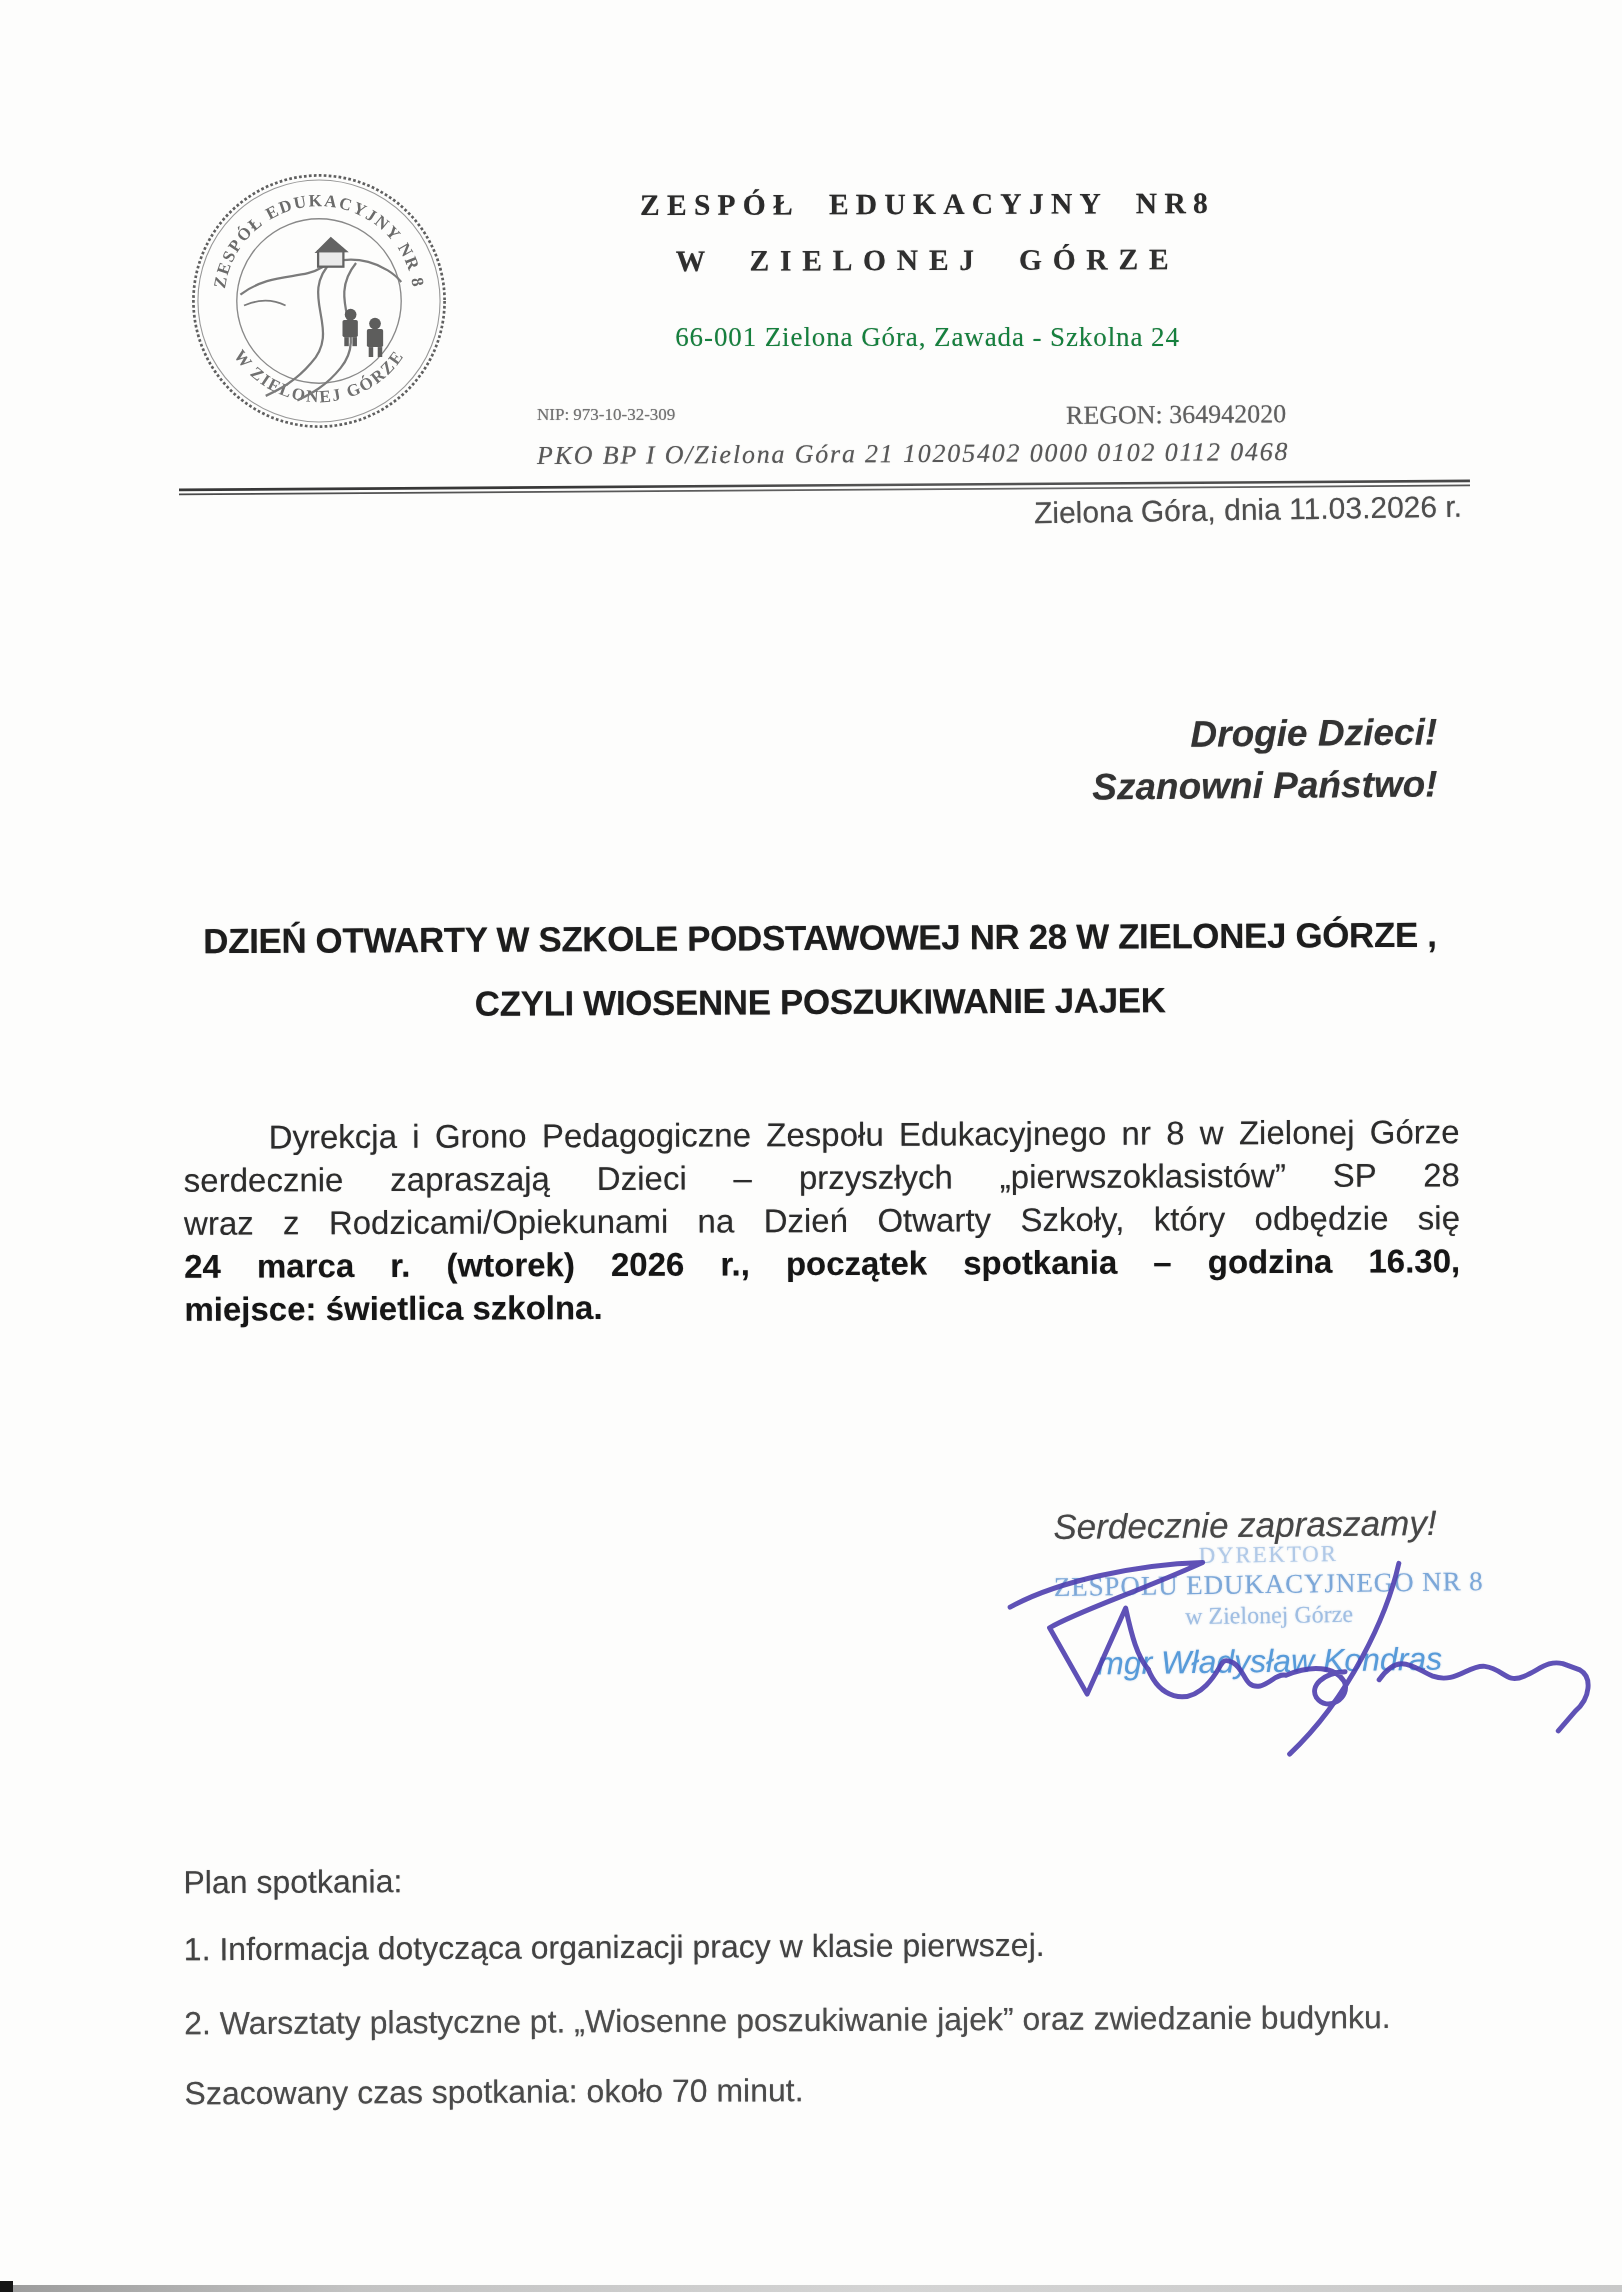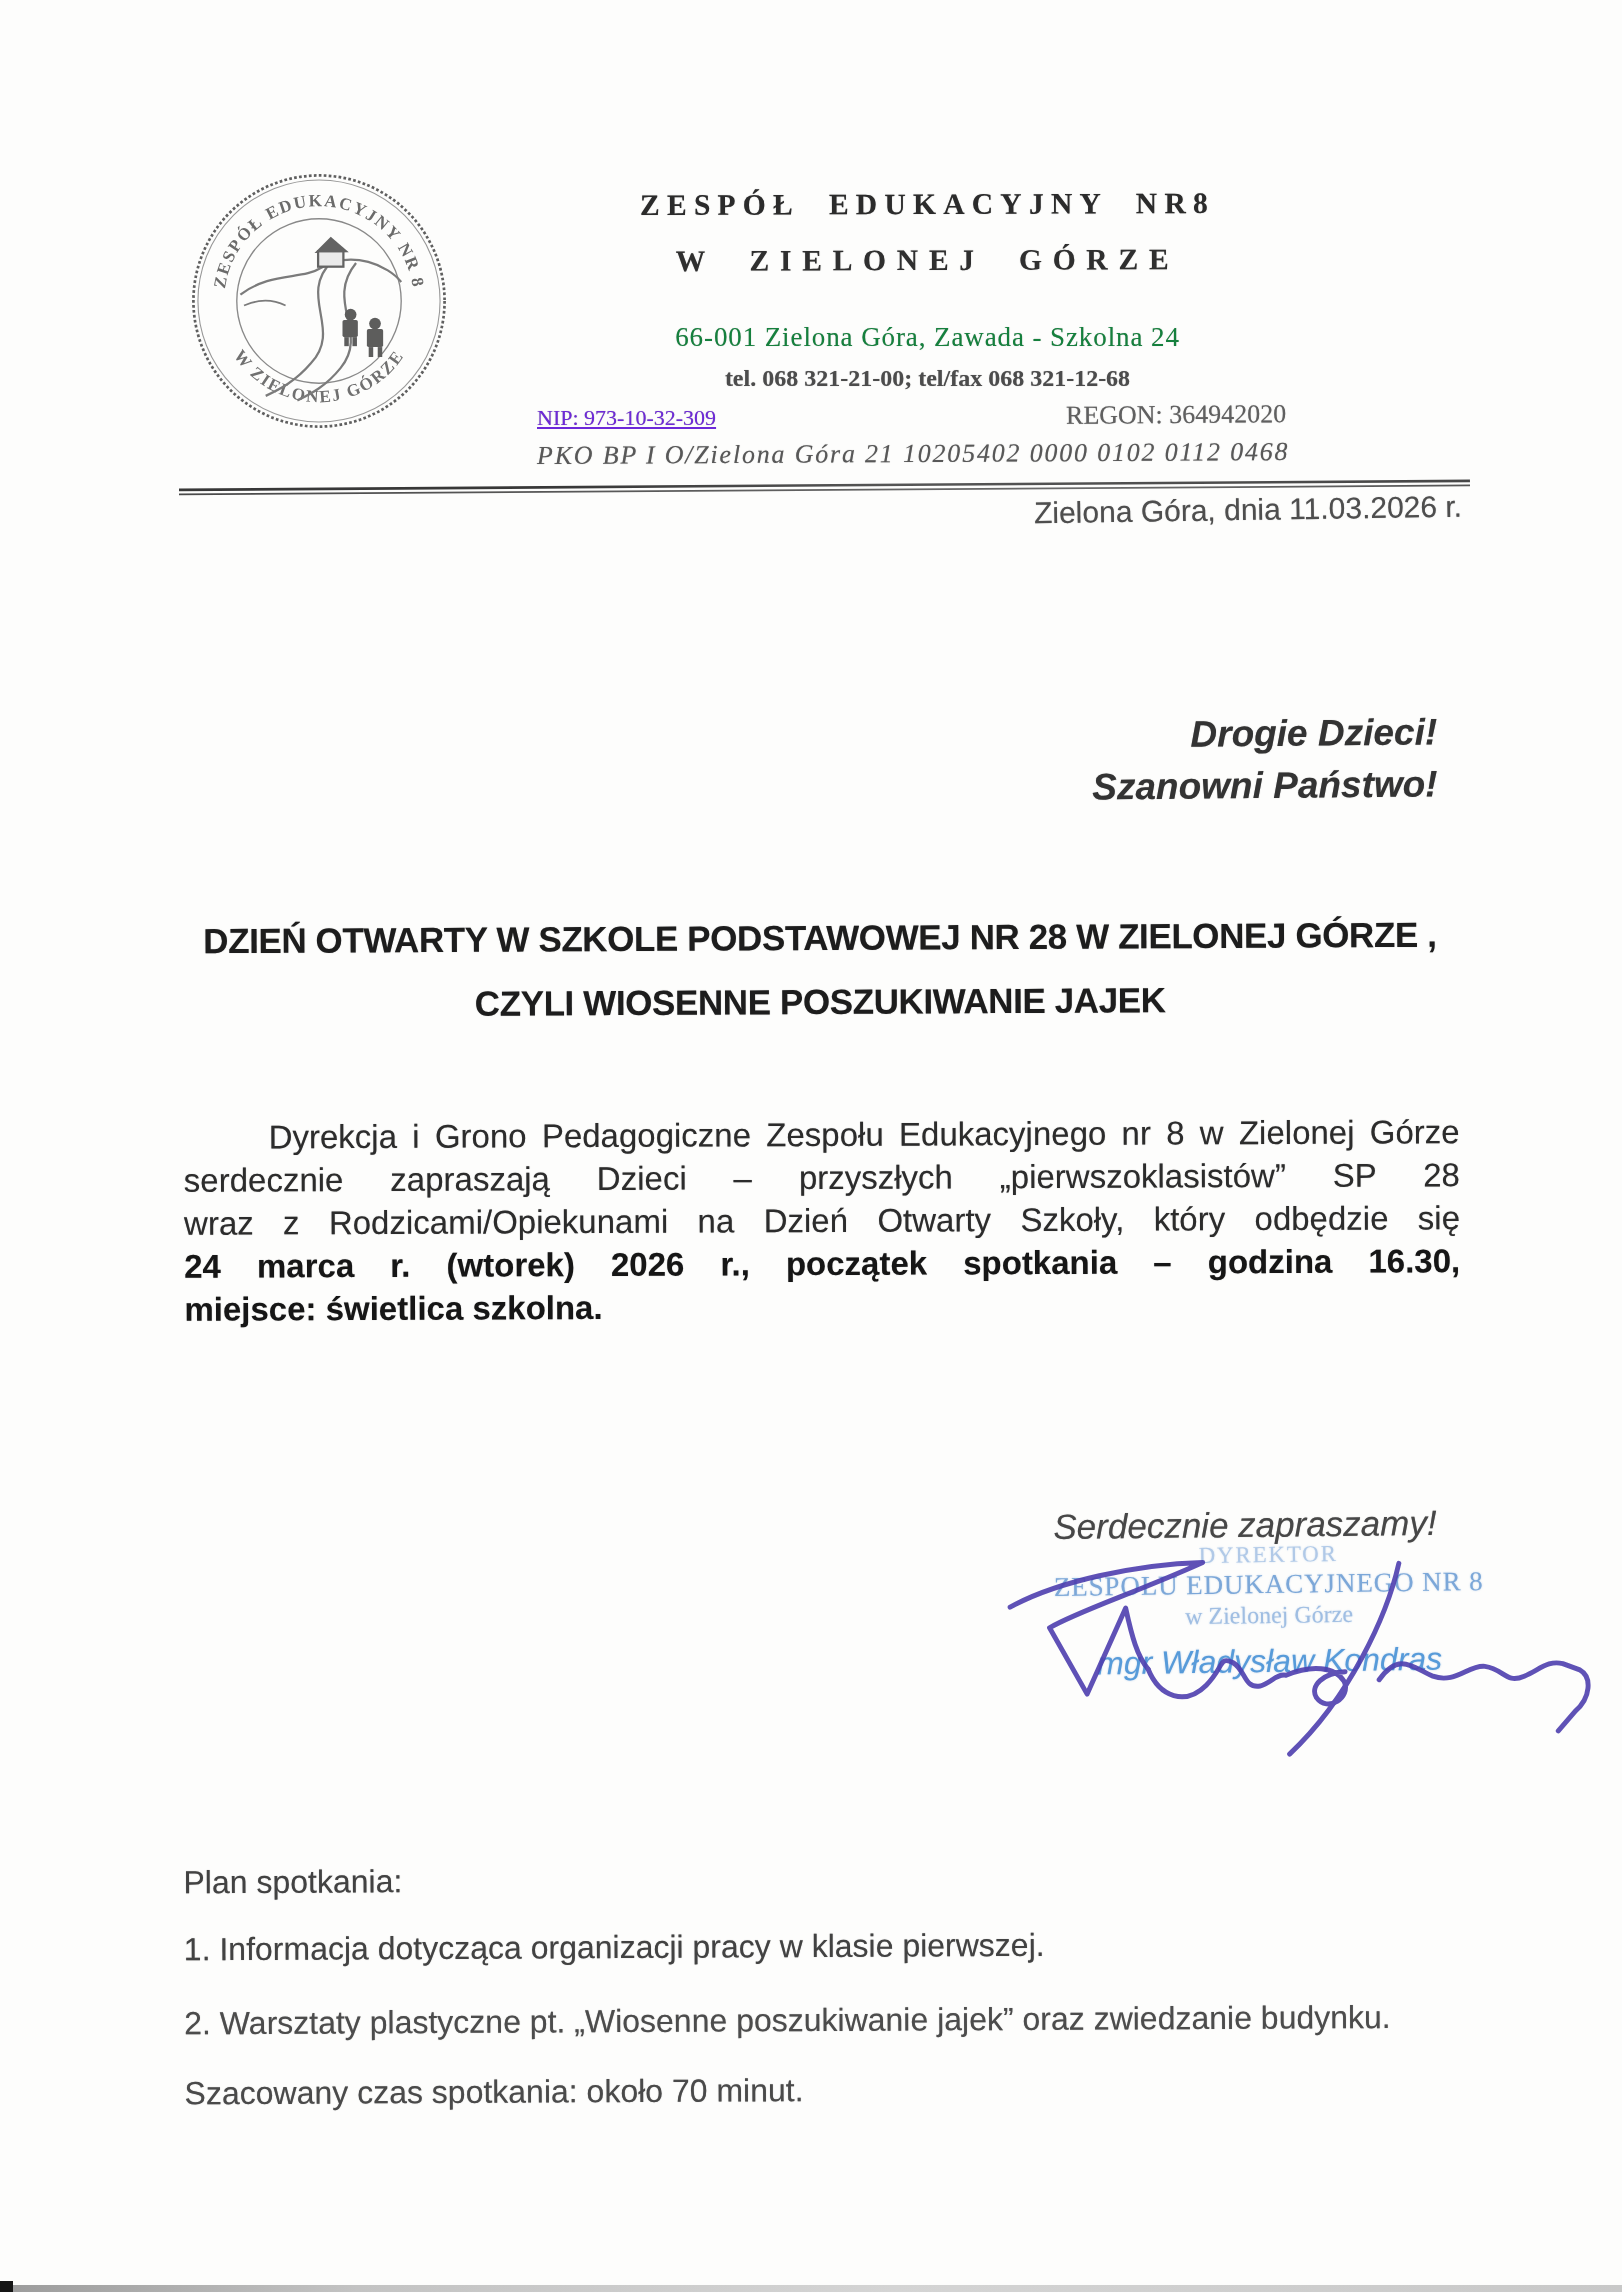--- a/index.html
+++ b/index.html
@@ -18,21 +18,21 @@
           letter-spacing:7.2px;word-spacing:14.3px;color:#2b2b2b;transform:rotate(-.2deg);}
   .hdr-l2{position:absolute;left:376px;top:244px;width:1103px;text-align:center;
           font-family:"Liberation Serif",serif;font-weight:bold;font-size:29.6px;
           letter-spacing:10.7px;word-spacing:16px;color:#2f2f2f;transform:rotate(-.2deg);}
   .hdr-addr{position:absolute;left:376px;top:322px;width:1103px;text-align:center;
           font-family:"Liberation Serif",serif;font-size:27px;color:#15803d;
           letter-spacing:0.9px;text-shadow:0 0 0.9px rgba(140,140,140,.6);}
   .hdr-tel{position:absolute;left:376px;top:365px;width:1103px;text-align:center;
           font-family:"Liberation Serif",serif;font-weight:bold;font-size:24px;color:#4c4c4c;}
   .nip{position:absolute;left:537px;top:405px;font-family:"Liberation Serif",serif;
-       font-size:22px;color:#6d28d9;text-decoration:underline;}
+       font-size:17px;color:#737373;}
   .regon{position:absolute;left:1066px;top:400px;font-family:"Liberation Serif",serif;
        font-size:26px;color:#606060;transform:rotate(-.4deg);}
   .pko{position:absolute;left:537px;top:439px;font-family:"Liberation Serif",serif;
        font-style:italic;font-size:26px;letter-spacing:1.8px;color:#585858;transform:rotate(-.3deg);}
   .rule{position:absolute;left:179px;top:484px;width:1291px;height:7.2px;transform:rotate(-.4deg);
         background:
           linear-gradient(90deg,#383838 0 30%,#555 55%,#474747 100%) 0 0/100% 2.7px no-repeat,
           linear-gradient(90deg,#4a4a4a,#6a6a6a 70%,#555) 0 4.5px/100% 1.8px no-repeat;}
   .date{position:absolute;right:161px;top:493px;font-size:30px;color:#4e4e4e;
         transform:rotate(-.9deg);}
@@ -117,21 +117,20 @@
       <circle cx="207" cy="170" r="6.5"></circle>
         <rect x="198" y="176" width="18" height="20" rx="2"></rect>
       <rect x="200" y="196" width="5" height="11"></rect>
         <rect x="210" y="196" width="5" height="11"></rect>
     </g>
   </svg>
 
   <div class="hdr-l1 soft">ZESPÓŁ EDUKACYJNY NR8</div>
   <div class="hdr-l2 soft">W ZIELONEJ GÓRZE</div>
   <div class="hdr-addr">66-001 Zielona Góra, Zawada - Szkolna 24</div>
-  <div class="hdr-tel soft">tel. 068 321-21-00; tel/fax 068 321-12-68</div>
   <div class="nip soft">NIP: 973-10-32-309</div>
   <div class="regon soft">REGON: 364942020</div>
   <div class="pko soft">PKO BP I O/Zielona Góra  21 10205402 0000 0102 0112 0468</div>
   <div class="rule"></div>
   <div class="date soft">Zielona Góra, dnia 11.03.2026 r.</div>
 
   <div class="salut soft">
     <div>Drogie Dzieci!</div>
     <div>Szanowni Państwo!</div>
   </div>

